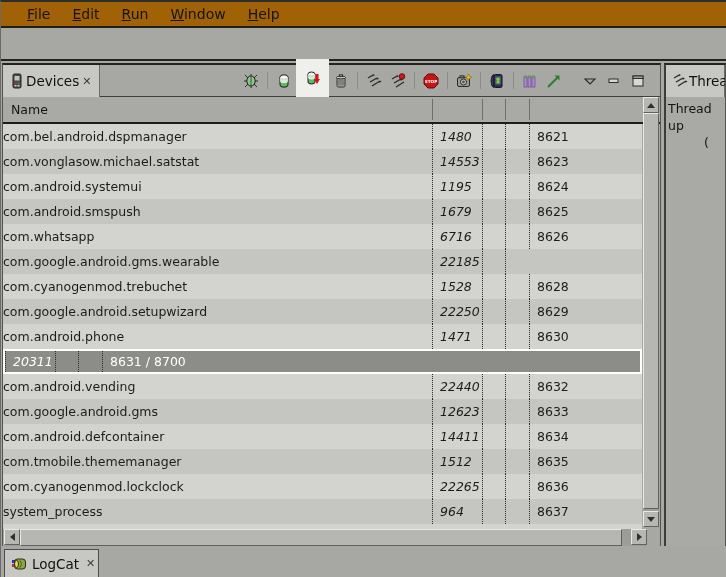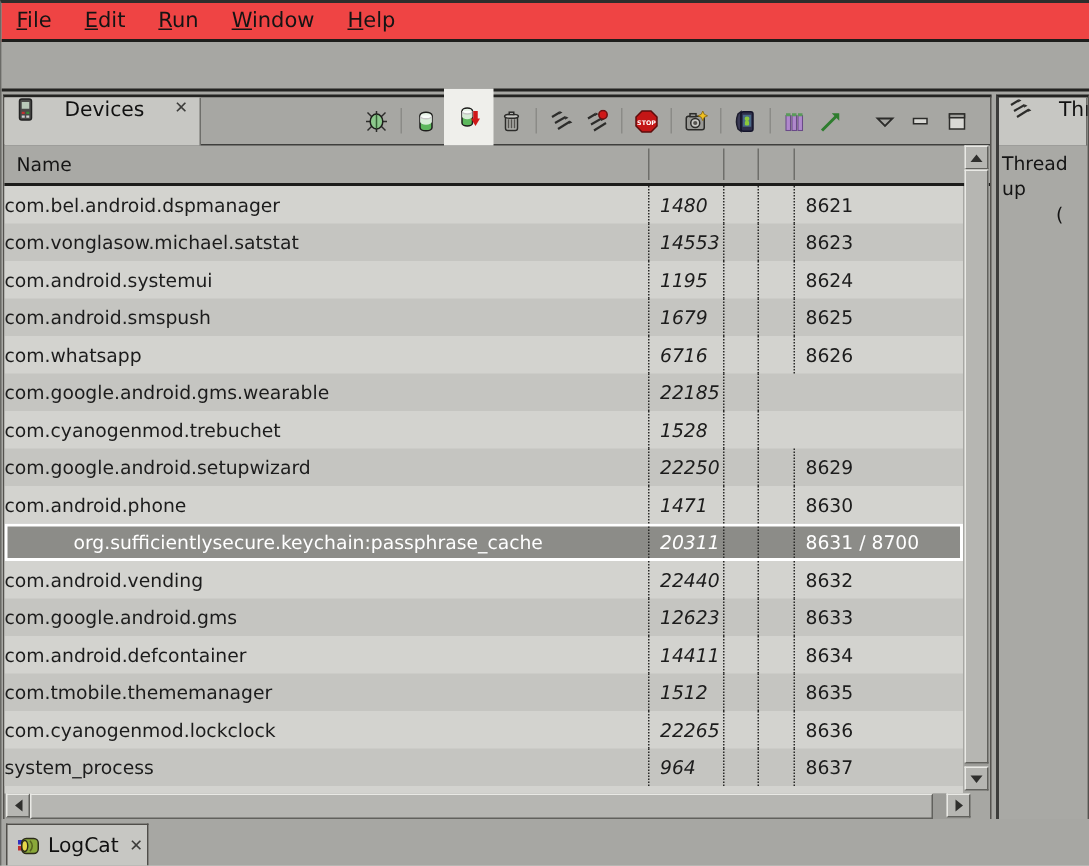--- a/index.html
+++ b/index.html
@@ -8,22 +8,22 @@
     font-family:"DejaVu Sans", sans-serif;
     background:#a7a7a3;
     color:#1b1b1b;
     position:relative;
     border-top:2px solid #2e2e2c;
     border-left:1px solid #6a6a66;
   }
   
   .menubar {
     height:26px; display:flex; align-items:center;
-    background:#ef4444; border-bottom:2px solid #1e1e1c;
-    padding-left:6px;
+    background:#a16207; border-bottom:2px solid #1e1e1c;
+    padding-left:22px;
   }
   .menu-item {
     display:inline-block; font-size:14px; color:#141414;
     padding:3px 4px; margin-right:14px; cursor:default;
   }
   .menu-item::first-letter { text-decoration:underline; }
   
   .toolbar-strip { height:33px; background:#a7a7a3; border-bottom:2px solid #232321; }
   
   .main { position:absolute; top:61px; left:0; right:0; height:485px; display:flex; }
@@ -35,21 +35,21 @@
   .devices-view { width:659px; height:485px; margin-left:1px; }
   .sash { width:3px; }
   .threads-view { flex:1; height:485px; border-left:2px solid #3c3c3a; overflow:hidden; }
   
   .tabbar {
     height:32px; display:flex; align-items:flex-start;
     background:#a7a7a3; border-bottom:1px solid #3f3f3d;
     position:relative;
   }
   .tab {
-    height:32px; display:flex; gap:18px;
+    height:32px; display:flex; align-items:center; gap:1px;
     background:#c7c7c3; border-right:1px solid #6e6e6a;
     padding:0 8px 0 6px; font-size:13.5px; color:#111; cursor:default;
     white-space:nowrap;
   }
   .tab-close { font-size:11px; font-weight:bold; color:#3c3c3a; padding-left:2px; }
   
   .tools { margin-left:auto; display:flex; align-items:flex-start; padding-right:10px; }
   .tool-btn {
     width:24px; height:32px; display:flex; align-items:center; justify-content:center;
     cursor:default;
@@ -388,37 +388,37 @@
           <div class="cell c-name">com.google.android.gms.wearable</div>
           <div class="cell c-pid">22185</div>
           <div class="cell c-e1"></div>
           <div class="cell c-e2"></div>
         </div>
         <div class="row odd">
           <div class="cell c-name">com.cyanogenmod.trebuchet</div>
           <div class="cell c-pid">1528</div>
           <div class="cell c-e1"></div>
           <div class="cell c-e2"></div>
+          <div class="cell c-port">8628</div>
         </div>
         <div class="row even">
           <div class="cell c-name">com.google.android.setupwizard</div>
           <div class="cell c-pid">22250</div>
           <div class="cell c-e1"></div>
           <div class="cell c-e2"></div>
           <div class="cell c-port">8629</div>
         </div>
         <div class="row odd">
           <div class="cell c-name">com.android.phone</div>
           <div class="cell c-pid">1471</div>
           <div class="cell c-e1"></div>
           <div class="cell c-e2"></div>
           <div class="cell c-port">8630</div>
         </div>
         <div class="row selected">
-          <div class="cell c-name">org.sufficientlysecure.keychain:passphrase_cache</div>
           <div class="cell c-pid">20311</div>
           <div class="cell c-e1"></div>
           <div class="cell c-e2"></div>
           <div class="cell c-port">8631 / 8700</div>
         </div>
         <div class="row odd">
           <div class="cell c-name">com.android.vending</div>
           <div class="cell c-pid">22440</div>
           <div class="cell c-e1"></div>
           <div class="cell c-e2"></div>

